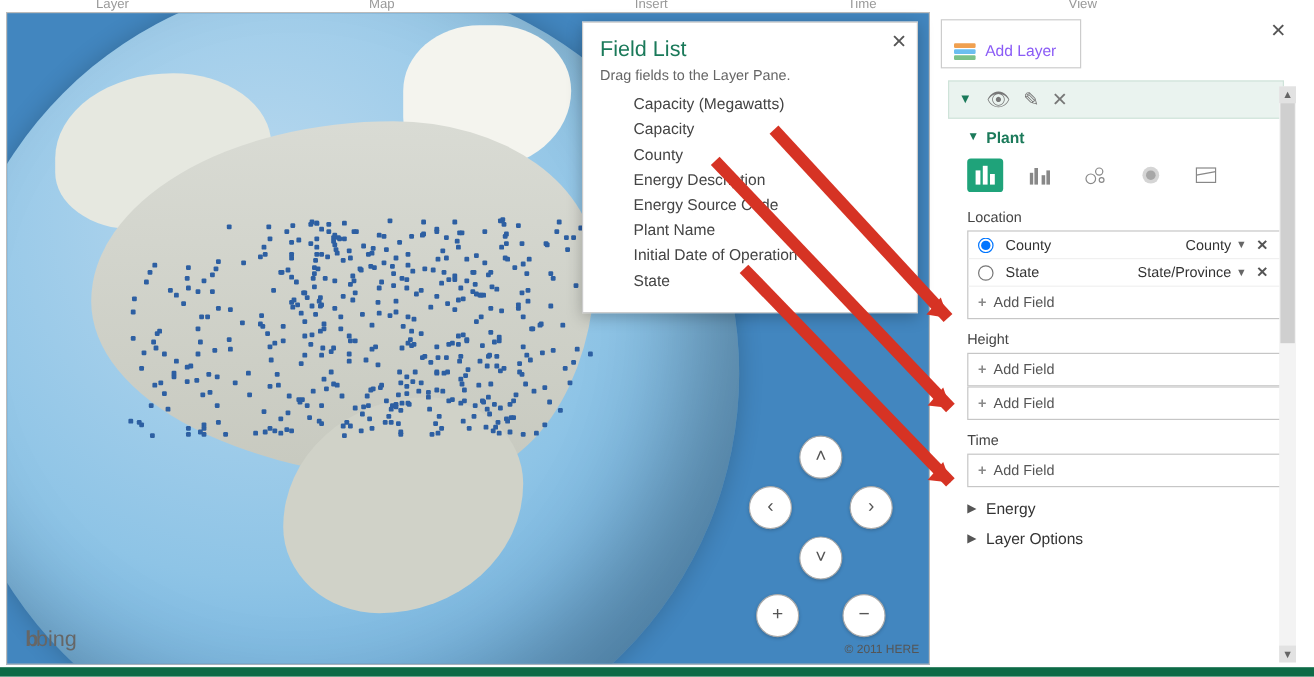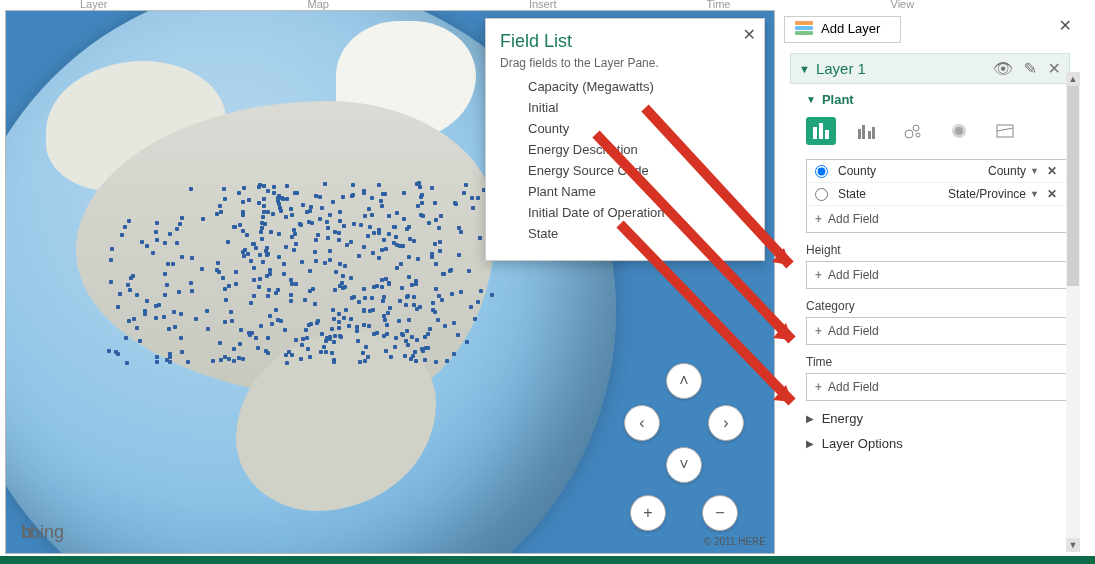--- a/index.html
+++ b/index.html
@@ -39,21 +39,21 @@
 .popover .sub { color: #666; font-size: 12px; margin-bottom: 6px; }
 .popover .close { position: absolute; top: 6px; right: 8px; font-size: 16px; color: #555; cursor: pointer; }
 .tree-root { font-size: 13px; color: #333; }
 .tree-root .tbl { font-weight: 600; margin-left: 4px; }
 .tree-root .caret { display: inline-block; width: 10px; }
 .tree-root ul { list-style: none; margin-left: 28px; margin-top: 4px; }
 .tree-root li { padding: 3px 0; color: #444; cursor: grab; }
 
 .sidepane { position: absolute; top: 12px; left: 780px; width: 300px; height: 540px; background: #fff; }
 .close-pane { position: absolute; top: 0; right: 0; font-size: 16px; color: #555; cursor: pointer; padding: 4px 8px; }
-.addlayer { display: inline-flex; align-items: flex-start; gap: 8px; border: 1px solid #ccc; padding: 4px 20px 6px 10px; margin: 4px 0 10px 4px; font-size: 13px; color: #000000; background: #fff; cursor: pointer; }
+.addlayer { display: inline-flex; align-items: center; gap: 8px; border: 1px solid #ccc; padding: 18px 20px 6px 10px; margin: 4px 0 10px 4px; font-size: 13px; color: #8b5cf6; background: #fff; cursor: pointer; }
 .layer-head { display: flex; align-items: center; background: #eaf3ef; border: 1px solid #cfe3d9; padding: 5px 8px; margin: 0 10px; }
 .layer-head .tw { color: #1b7a5a; font-size: 11px; margin-right: 6px; }
 .layer-head .name { color: #1b7a5a; font-size: 15px; flex: 1; }
 .layer-head .actions span { margin-left: 6px; color: #777; cursor: pointer; }
 .data-sec { margin: 8px 20px 6px 26px; }
 .data-sec .hdr { display: flex; align-items: center; gap: 6px; color: #1b7a5a; font-weight: 600; font-size: 13px; margin-bottom: 10px; }
 .viz-row { display: flex; gap: 16px; margin: 4px 0 14px 26px; }
 .viz { width: 30px; height: 28px; display: flex; align-items: center; justify-content: center; border-radius: 3px; color: #888; cursor: pointer; }
 .viz.active { background: #1fa37a; color: #fff; }
 .section-label { font-size: 12px; color: #444; margin: 10px 0 4px 26px; }
@@ -598,21 +598,21 @@
   </div>
 </div>
 
 <div class="popover">
   <span class="close">✕</span>
   <h3>Field List</h3>
   <div class="sub">Drag fields to the Layer Pane.</div>
   <div class="tree-root">
     <ul id="field-items">
           <li>Capacity (Megawatts)</li>
-          <li>Initial</li>
+          <li>Capacity</li>
           <li>County</li>
           <li>Energy Description</li>
           <li>Energy Source Code</li>
           <li>Plant Name</li>
           <li>Initial Date of Operation</li>
           <li>State</li>
         </ul>
   </div>
 </div>
 
@@ -622,21 +622,20 @@
     <span class="layers-icon">
           <i></i>
           <i></i>
           <i></i>
         </span>
     <span>Add Layer</span>
   </button>
 
   <div class="layer-head">
     <span class="tw">▼</span>
-    <span class="name">Layer 1</span>
     <span class="actions">
       <span>👁</span>
       <span>✎</span>
       <span>✕</span>
     </span>
   </div>
 
   <div class="data-sec">
     <div class="hdr">
           <span style="font-size:10px">▼</span>
@@ -674,20 +673,21 @@
           </svg>
         </div>
     <div class="viz">
           <svg width="18" height="16">
             <rect x="1" y="2" width="16" height="12" fill="none" stroke="currentColor"></rect>
             <path d="M1 8 L17 5" stroke="currentColor"></path>
           </svg>
         </div>
   </div>
 
+  <div class="section-label">Location</div>
   <div class="dropzone" id="loc-rows">
         <div class="loc-row">
           <input type="radio" name="loc" checked="" style="">
     <span class="fld">County</span>
     <span class="type">County <span class="dd">▼</span></span>
     <span class="rm">✕</span>
         </div>
         <div class="loc-row">
           <input type="radio" name="loc" style="">
     <span class="fld">State</span>
@@ -701,21 +701,20 @@
       </div>
 
   <div class="section-label">Height</div>
   <div class="dropzone">
     <div class="addfield">
           <span class="plus">+</span>
           <span>Add Field</span>
         </div>
   </div>
 
-  <div class="section-label">Category</div>
   <div class="dropzone">
     <div class="addfield">
           <span class="plus">+</span>
           <span>Add Field</span>
         </div>
   </div>
 
   <div class="section-label">Time</div>
   <div class="dropzone">
     <div class="addfield">

